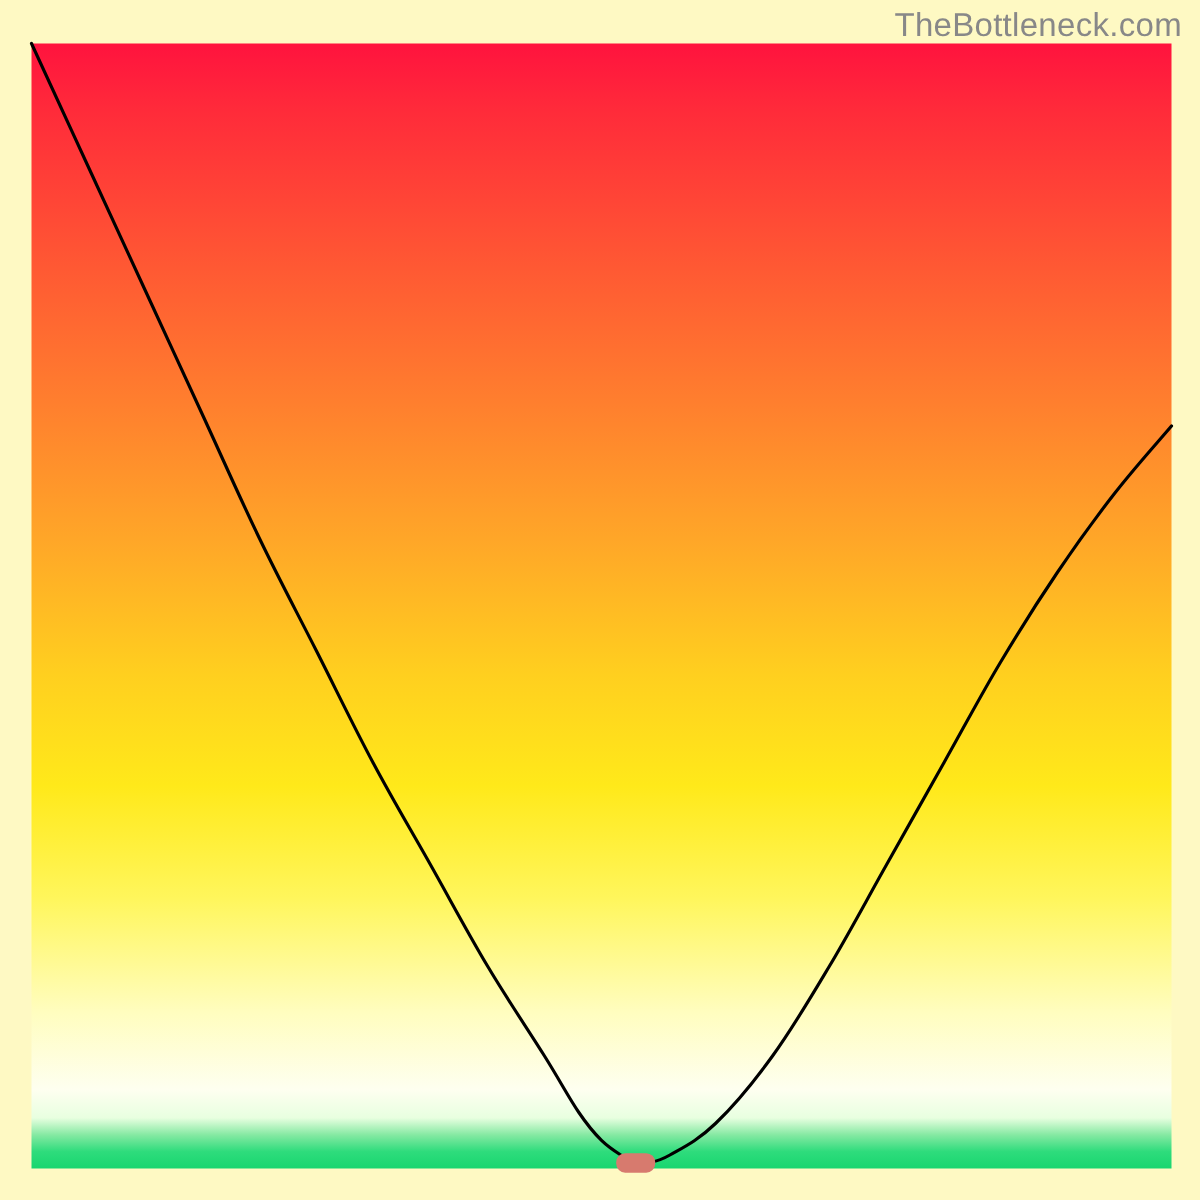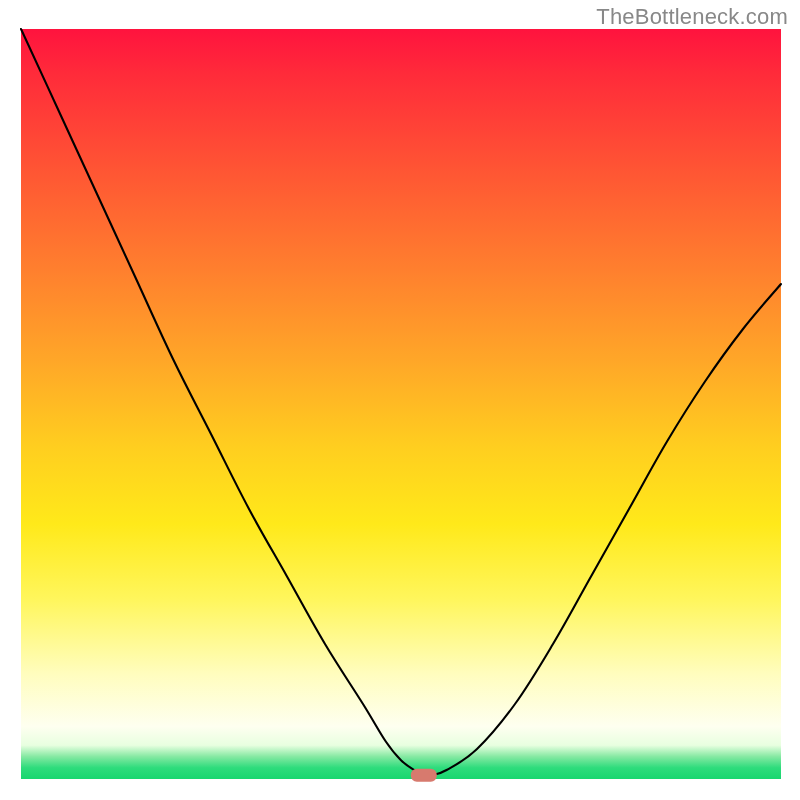--- a/index.html
+++ b/index.html
@@ -8,21 +8,21 @@
     width: 800px;
     height: 800px;
     background: #000;
     overflow: hidden;
     font-family: Arial, Helvetica, sans-serif;
   }
   .frame {
     position: relative;
     width: 800px;
     height: 800px;
-    background: #ffffff;
+    background: #fef9c3;
   }
   .watermark {
     position: absolute;
     top: 4px;
     right: 12px;
     color: #888;
     font-size: 22px;
     font-weight: 500;
     letter-spacing: 0.2px;
     user-select: none;

